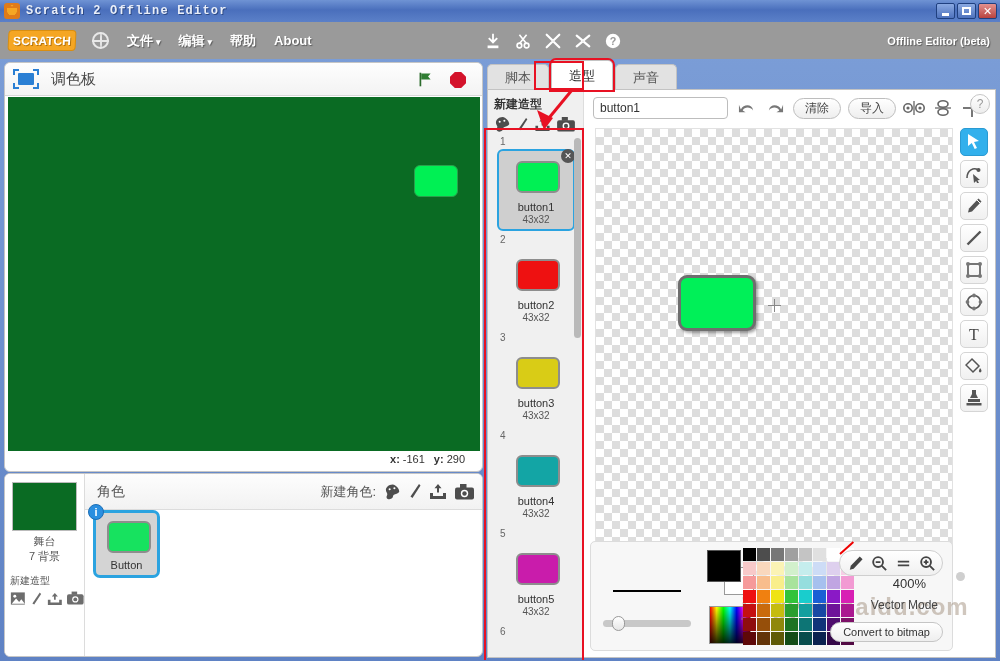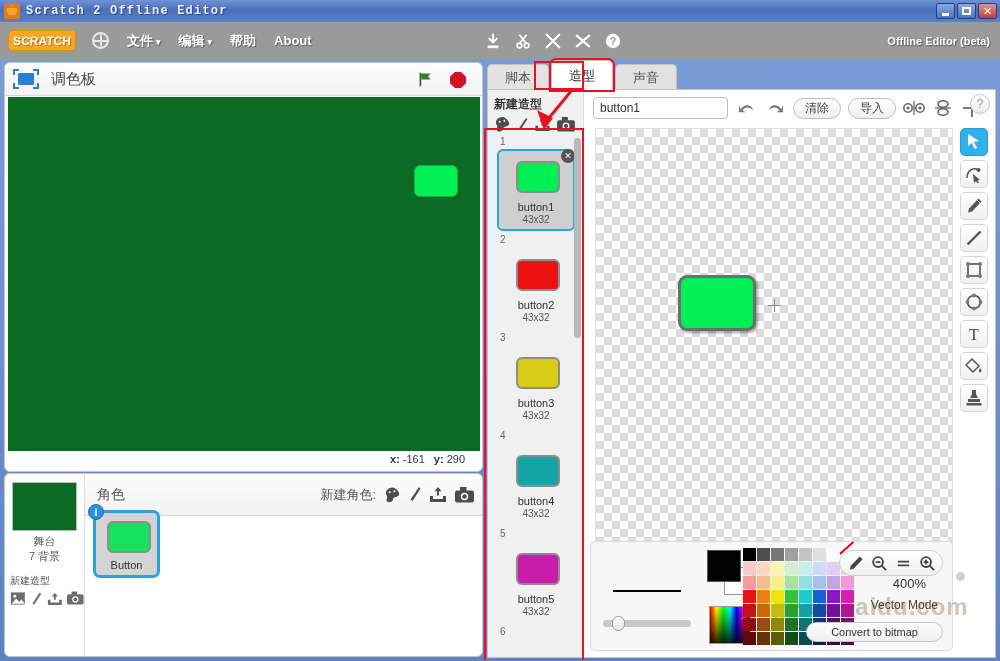--- a/index.html
+++ b/index.html
@@ -85,21 +85,21 @@
     background:#00f054; border-radius:6px; border:1px solid #2aa04c; }
   .stage-foot { position:absolute; left:3px; bottom:2px; width:472px; height:20px;
     display:flex; align-items:center; justify-content:flex-end;
     font-size:11px; color:#333; padding-right:6px; }
   .stage-foot b { margin-right:3px; }
   .stage-foot span { margin-right:9px; }
 
   
   .spritepane { position:absolute; left:4px; top:473px; width:479px; height:184px;
     background:#fff; border:1px solid #c6c6c6; border-radius:6px; overflow:hidden; }
-  .sp-head { position:absolute; left:80px; top:0; right:0; height:42px;
+  .sp-head { position:absolute; left:80px; top:0; right:0; height:36px;
     display:flex; align-items:center; border-bottom:1px solid #dcdcdc;
     background:linear-gradient(#fdfdfd,#f2f2f2); }
   .sp-head .lbl { margin-left:12px; font-size:14px; color:#555; }
   .sp-head .newspr { margin-left:auto; margin-right:8px; display:flex;
     align-items:center; gap:8px; font-size:13px; color:#555; }
   .stagecol { position:absolute; left:0; top:0; width:80px; height:100%;
     border-right:1px solid #dcdcdc; background:#fff; }
   .stage-thumb { margin:8px auto 0; width:65px; height:49px; background:#0a6b23;
     border:1px solid #bbb; }
   .stage-cap { text-align:center; font-size:11px; color:#555; margin-top:3px; line-height:1.35; }
@@ -210,21 +210,21 @@
   .colorgrid div { width:13px; height:13px; }
   .nocolor { position:relative; background:#fff !important; }
   .nocolor:after { content:""; position:absolute; left:-1px; top:5px; width:18px; height:2px;
     background:#e00; transform:rotate(-42deg); transform-origin:left center; }
   .zoomrow { position:absolute; right:9px; top:8px; display:flex; align-items:center;
     gap:2px; border:1px solid #cfcfcf; border-radius:13px; padding:2px 4px;
     background:linear-gradient(#fff,#f0f0f0); }
   .zoomrow .zb { width:22px; height:20px; display:flex; align-items:center; justify-content:center; }
   .zoompct { position:absolute; right:26px; top:34px; font-size:13px; color:#333; }
   .vecmode { position:absolute; right:14px; top:56px; font-size:12px; color:#444; }
-  .convbtn { position:absolute; right:9px; bottom:8px; height:20px; padding:0 24px;
+  .convbtn { position:absolute; right:9px; bottom:8px; height:20px; padding:0 12px;
     border:1px solid #c5c5c5; border-radius:10px; background:linear-gradient(#fff,#eee);
     font-size:11px; color:#333; display:flex; align-items:center; }
   .watermark { position:absolute; left:150px; top:10px; width:260px; height:95px;
     font-size:40px; font-weight:bold; color:rgba(220,220,220,.55);
     letter-spacing:1px; pointer-events:none; overflow:hidden;
     font-family:"Liberation Sans", sans-serif; }
   .watermark .l2 { font-size:24px; margin-top:-4px; color:rgba(150,130,110,.45); }
 
   
   .ann { position:absolute; border:2px solid #e81123; pointer-events:none; z-index:40; }

